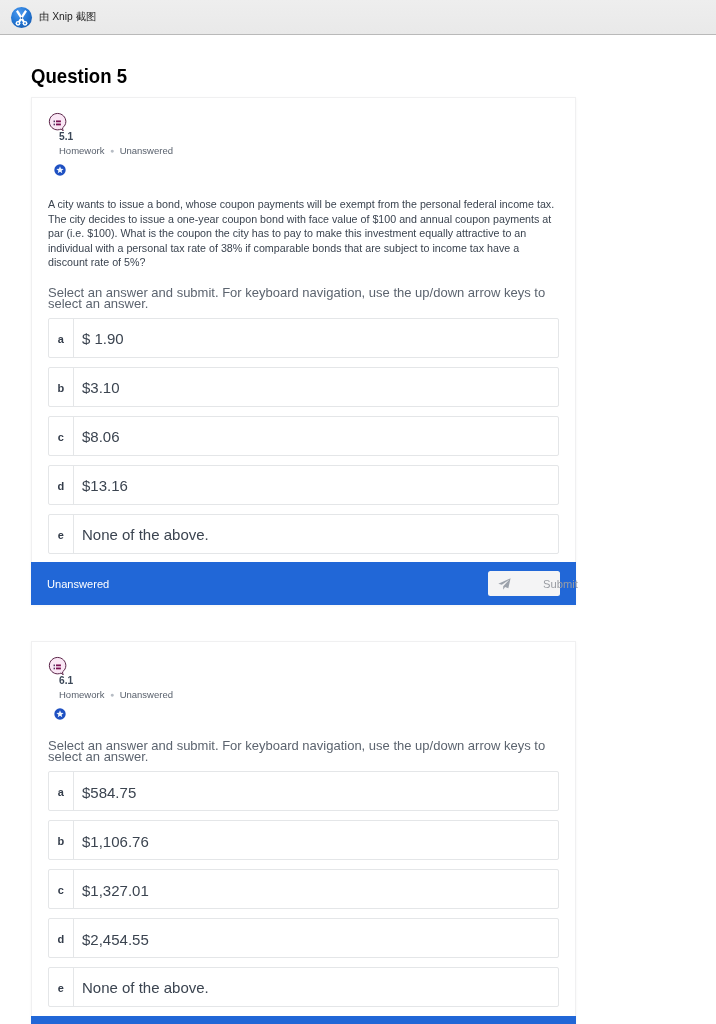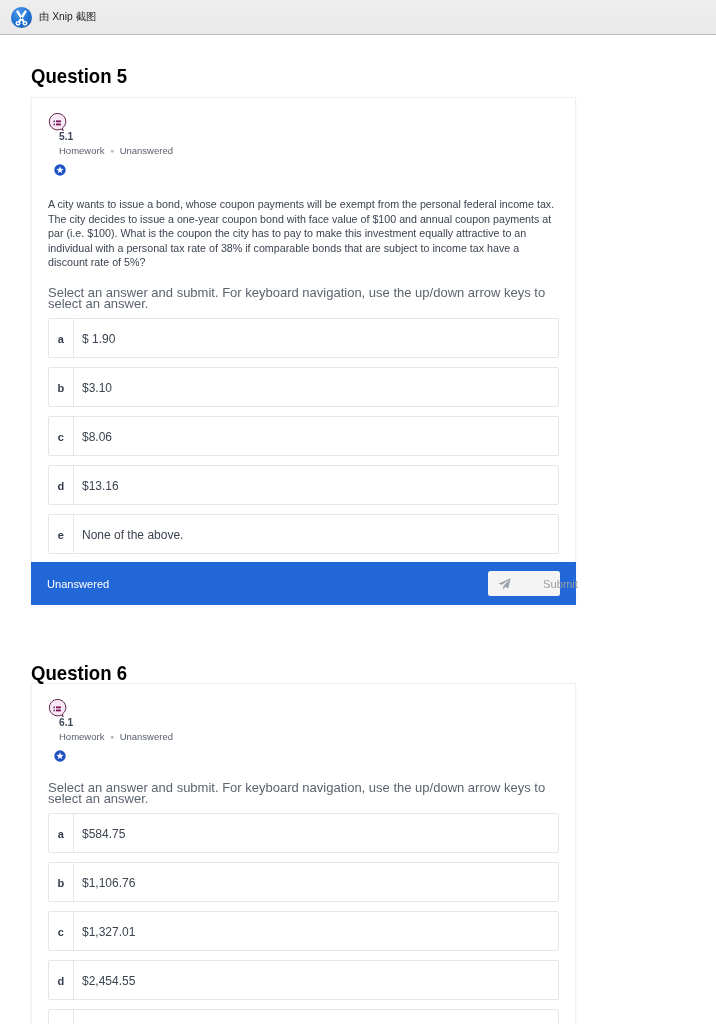--- a/index.html
+++ b/index.html
@@ -95,21 +95,21 @@
   .opt-letter{
     width:25px;flex:0 0 auto;
     border-right:1px solid #e4e6e8;
     display:flex;align-items:center;justify-content:center;
     font-size:11px;font-weight:bold;color:#343d4b;
     padding:2px 0.5px 0 0;box-sizing:border-box;
   }
   .opt-body{
     flex:1 1 auto;display:flex;align-items:center;
     padding:2px 0 0 8px;
-    font-size:12px;color:#3b4450;
+    font-size:15px;color:#3b4450;
   }
 
   
   .card-footer{
     background:#2167d7;
     height:43px;
     display:flex;align-items:center;
     padding:0 16px;
     box-sizing:border-box;
     margin:8px -1px 0 -1px;
@@ -213,21 +213,20 @@
           <svg class="submit-icon" viewBox="0 0 24 22">
             <path d="M23.2 0.4 L0.6 10.6 L7.1 12.6 L21.2 2.6 L9.6 15.1 L9.6 21.6 L13.0 16.6 L19.1 19.0 Z" fill="#9ca2ab"></path>
           </svg>
           <span>Submit</span>
         </button>
       </div>
     </div>
   </div>
 
   <div class="qblock">
-    <div class="qtitle"><span>Question 6</span></div>
     <div class="card">
       <div class="card-inner">
         <div class="qhead">
           <svg class="qhead-icon" viewBox="0 0 38 38">
             <path d="M19.2 2.9 c-9.1 0-16.5 7.35-16.5 16.4 0 9.05 7.4 16.4 16.5 16.4 2.55 0 4.95-.58 7.1-1.62 1.1 1.45 2.6 2.65 4.25 3.4 -1.0-1.8-1.45-3.85-1.4-5.75 3.9-3.0 6.55-7.65 6.55-12.43 0-9.05-7.4-16.4-16.5-16.4z" fill="#fae7f5" stroke="#4c1238" stroke-width="1.85" stroke-linejoin="round"></path>
             <rect x="16.0" y="16.9" width="9.8" height="3.6" fill="#7a0f52"></rect>
             <rect x="16.0" y="23.1" width="9.8" height="3.6" fill="#7a0f52"></rect>
             <rect x="11.2" y="17.1" width="2.6" height="3.3" fill="#3c2050"></rect>
             <rect x="11.2" y="23.3" width="2.6" height="3.3" fill="#3c2050"></rect>
           </svg>

